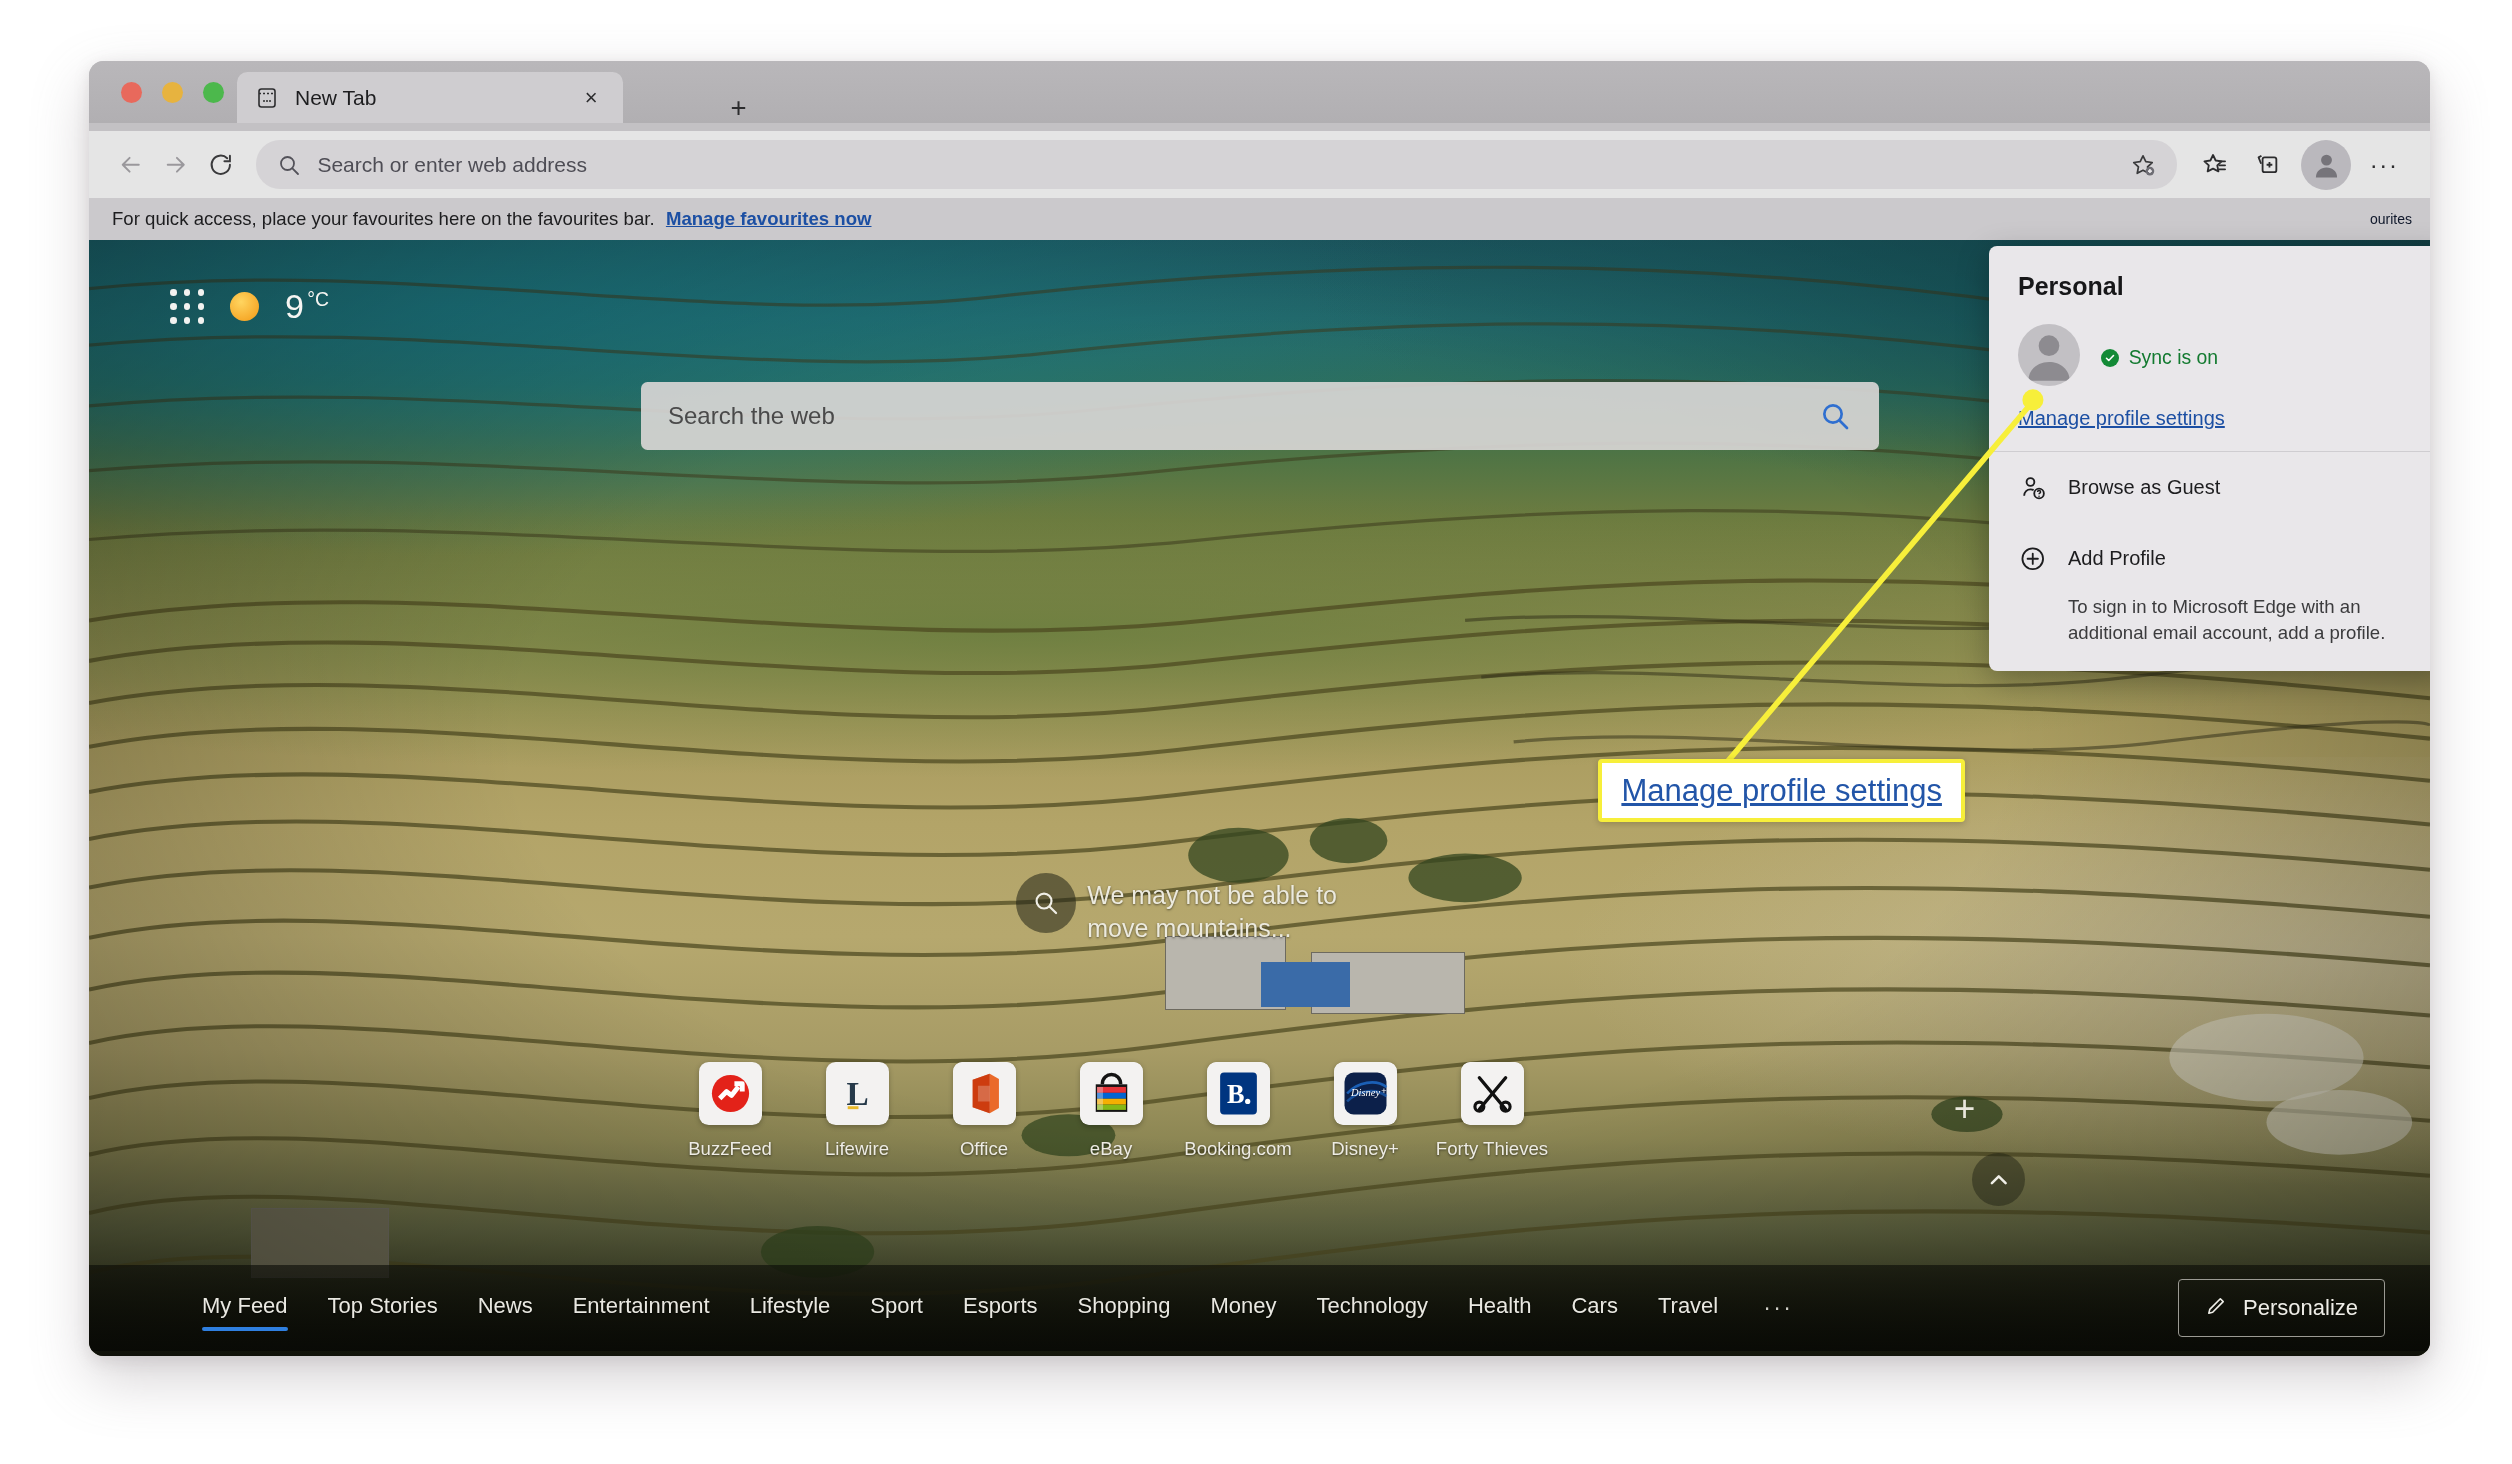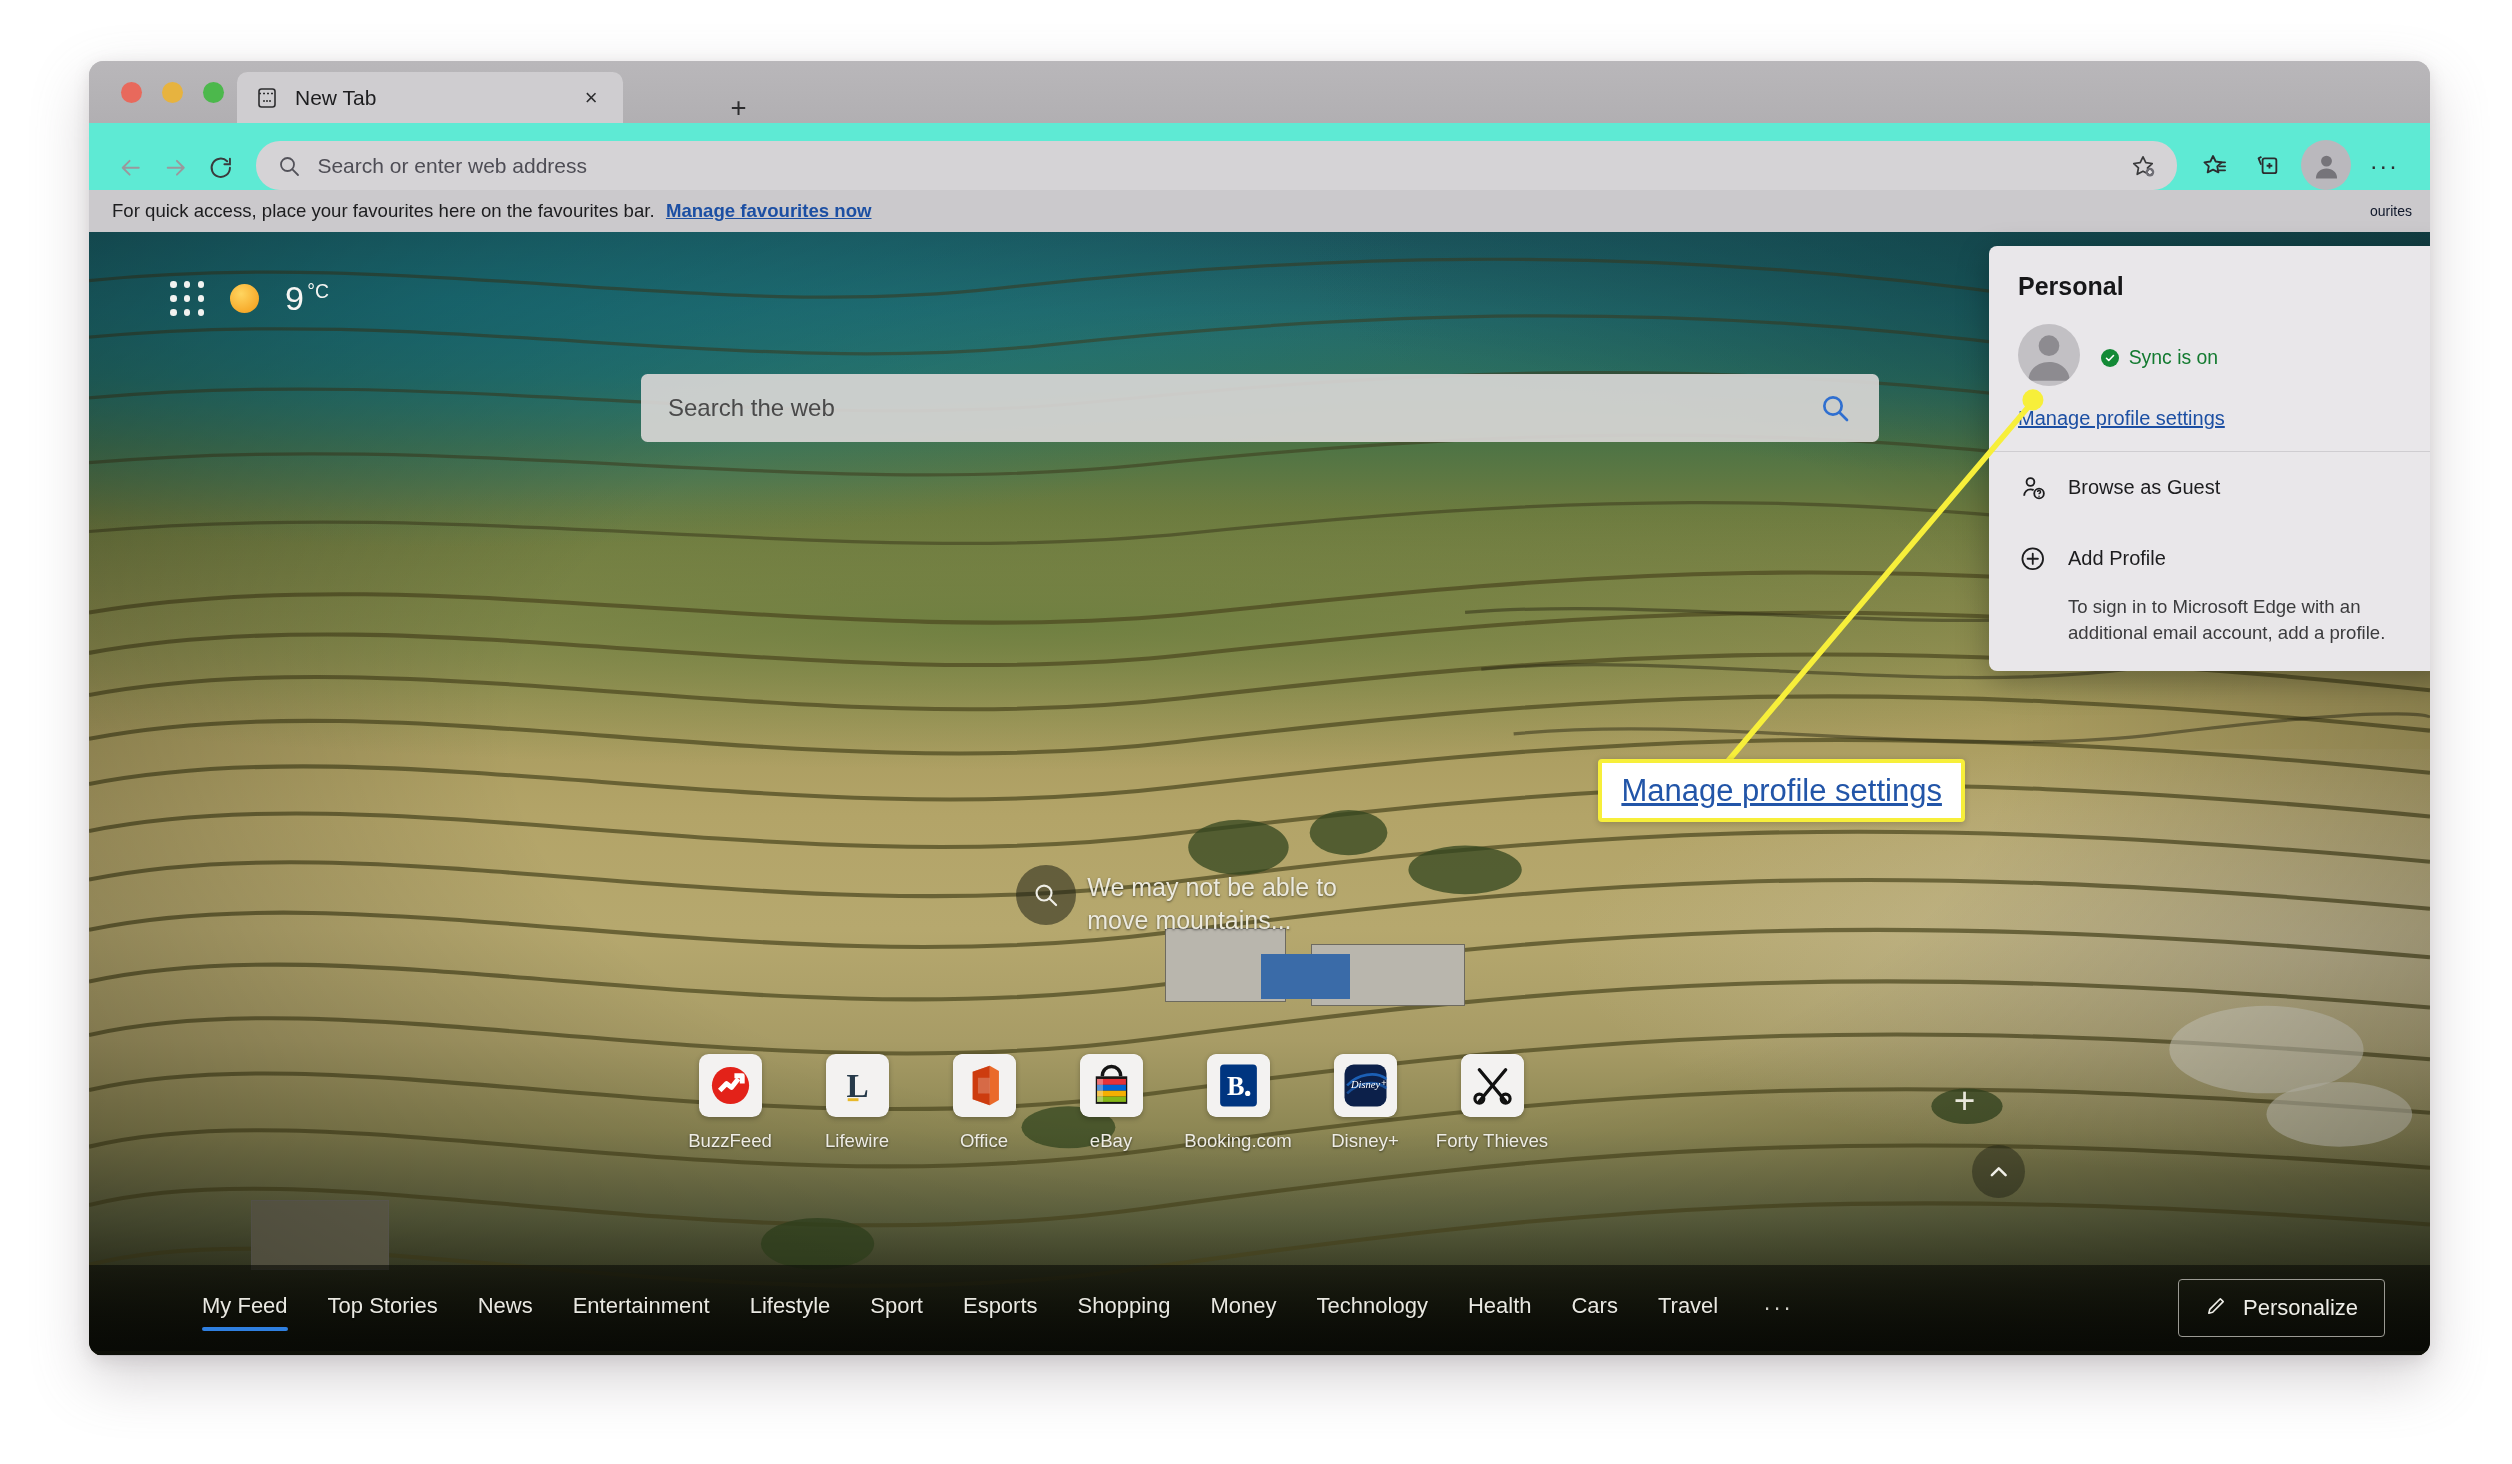--- a/index.html
+++ b/index.html
@@ -77,23 +77,24 @@
     left: 635px; top: 32px;
     width: 29px; height: 29px;
     display:flex;align-items:center;justify-content:center;
     color: #2c2c2e; font-size: 27.5px; line-height: 1; font-weight: 300;
   }
 
   
   .toolbar {
     position: relative;
     height: 67px;
-    background: #5eead4;
-    display: flex; align-items: flex-end;
+    background: #e5e5e5;
+    display: flex; align-items: center;
     padding: 0 19.4px;
+    margin-top: 8px;
   }
   .nav-btn {
     width: 45px; height: 45px;
     display:flex;align-items:center;justify-content:center;
     flex-shrink: 0;
     color: #3a3a3c;
   }
   .nav-btn.disabled { color: #9a989c; }
 
   .omnibox {
@@ -279,21 +280,21 @@
   .scroll-up {
     position: absolute; left: 1883px; top: 913px;
     width: 53px; height: 53px; border-radius: 50%;
     background: rgba(28,30,18,0.46);
     display:flex;align-items:center;justify-content:center;
     color: #f0efe8;
   }
 
   
   .feednav {
-    position: absolute; left: 0; right: 0; bottom: 4px;
+    position: absolute; left: 0; right: 0; bottom: 12px;
     height: 86px;
     background: linear-gradient(180deg, rgba(10,11,6,0.62) 0%, rgba(8,9,5,0.88) 100%);
     display: flex; align-items: center;
     padding: 0 45px 0 113px;
   }
   .feednav-items { display: flex; align-items: center; gap: 40px; flex: 1; }
   .feednav-item {
     font-size: 22px; color: #e9e8e1;
     position: relative; padding-bottom: 4.9px;
     white-space: nowrap;

